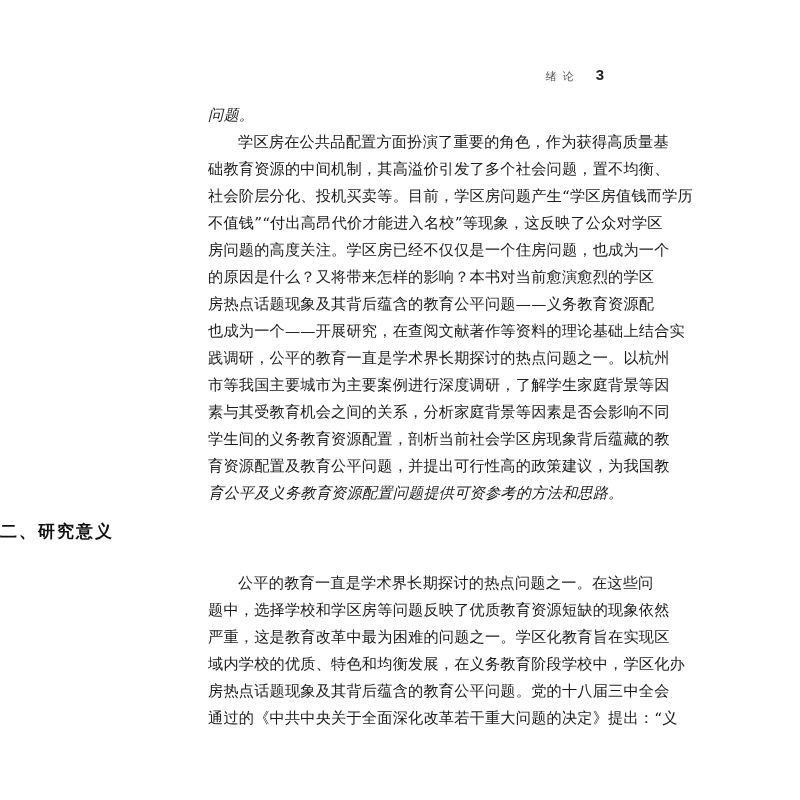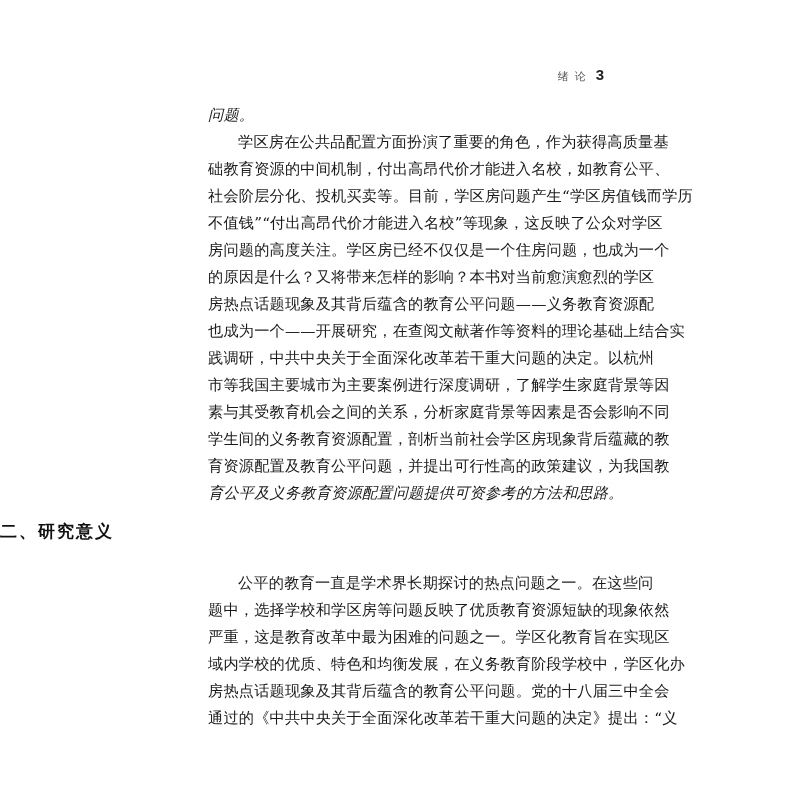--- a/index.html
+++ b/index.html
@@ -14,21 +14,21 @@
       overflow: hidden;
       font-family: "DejaVu Serif", "Liberation Serif", serif;
       color: #1a1a1a;
     }
     .running-head {
       position: absolute;
       top: 66px;
       right: 196px;
       display: flex;
       align-items: baseline;
-      gap: 4px;
+      gap: 16px;
       font-size: 12px;
       color: #444;
     }
     .running-head .chapter {
       letter-spacing: 6px;
       font-family: "DejaVu Sans", sans-serif;
       font-size: 11px;
       color: #555;
     }
     .running-head .pageno {
@@ -81,28 +81,28 @@
 <body>
 
 <div class="running-head">
   <span class="chapter">绪论</span>
   <span class="pageno">3</span>
 </div>
 
 <div class="body-text">
   <div class="line last">问题。</div>
   <div class="line indent">学区房在公共品配置方面扮演了重要的角色，作为获得高质量基</div>
-  <div class="line">础教育资源的中间机制，付出高昂代价才能进入名校，如教育公平、</div>
+  <div class="line">础教育资源的中间机制，其高溢价引发了多个社会问题，置不均衡、</div>
   <div class="line">社会阶层分化、投机买卖等。目前，学区房问题产生“学区房值钱而学历</div>
   <div class="line">不值钱”“付出高昂代价才能进入名校”等现象，这反映了公众对学区</div>
   <div class="line">房问题的高度关注。学区房已经不仅仅是一个住房问题，也成为一个</div>
   <div class="line">的原因是什么？又将带来怎样的影响？本书对当前愈演愈烈的学区</div>
   <div class="line">房热点话题现象及其背后蕴含的教育公平问题——义务教育资源配</div>
   <div class="line">也成为一个——开展研究，在查阅文献著作等资料的理论基础上结合实</div>
-  <div class="line">践调研，中共中央关于全面深化改革若干重大问题的决定。以杭州</div>
+  <div class="line">践调研，公平的教育一直是学术界长期探讨的热点问题之一。以杭州</div>
   <div class="line">市等我国主要城市为主要案例进行深度调研，了解学生家庭背景等因</div>
   <div class="line">素与其受教育机会之间的关系，分析家庭背景等因素是否会影响不同</div>
   <div class="line">学生间的义务教育资源配置，剖析当前社会学区房现象背后蕴藏的教</div>
   <div class="line">育资源配置及教育公平问题，并提出可行性高的政策建议，为我国教</div>
   <div class="line last">育公平及义务教育资源配置问题提供可资参考的方法和思路。</div>
 </div>
 
 <div class="section-heading">二、研究意义</div>
 
 <div class="body-text-2">

